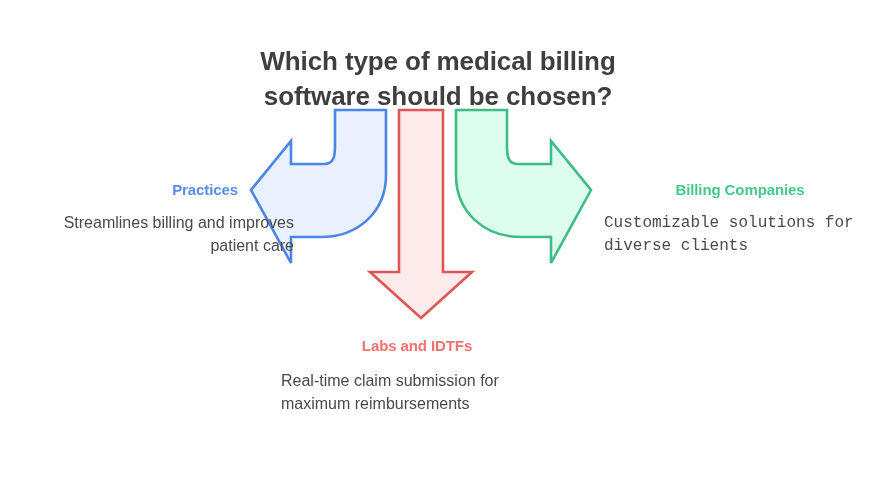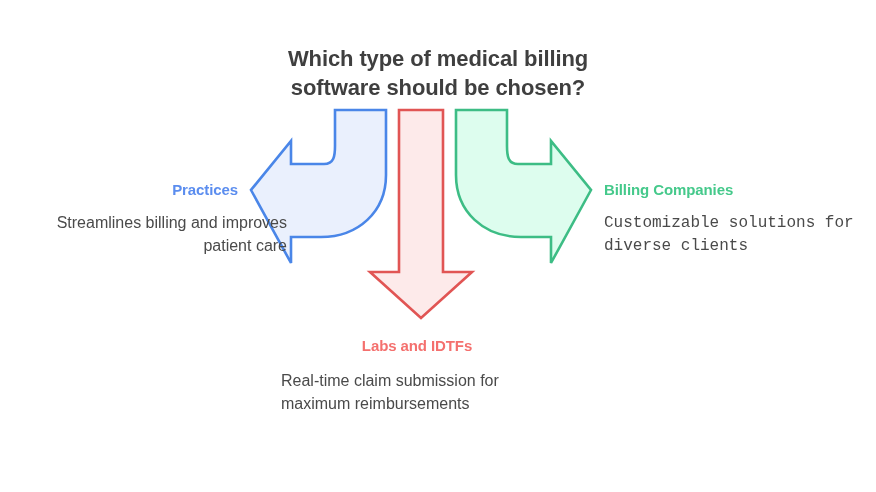--- a/index.html
+++ b/index.html
@@ -24,21 +24,21 @@
     width: 876px;
     height: 492px;
   }
 
   .title {
     position: absolute;
     left: 248px;
     top: 44px;
     width: 380px;
     text-align: center;
-    font-size: 22px;
+    font-size: 26px;
     font-weight: bold;
     line-height: 1.33;
     color: #3f3f3f;
     letter-spacing: -0.1px;
   }
 
   .node-heading {
     position: absolute;
     font-size: 15px;
     font-weight: bold;
@@ -54,33 +54,33 @@
 
   
   .heading-left {
     left: 0px;
     top: 181px;
     width: 238px;
     text-align: right;
     color: #5b8def;
   }
   .desc-left {
-    left: 1px;
+    left: 8px;
     top: 212px;
     width: 238px;
     text-align: right;
     padding-left: 48px;
   }
 
   
   .heading-right {
     left: 604px;
     top: 181px;
     width: 272px;
-    text-align: left;
+    text-align: center;
     color: #45c98b;
   }
   .desc-right {
     left: 604px;
     top: 212px;
     width: 258px;
     text-align: left;
     font-family: Liberation Mono, monospace;
   }
 

